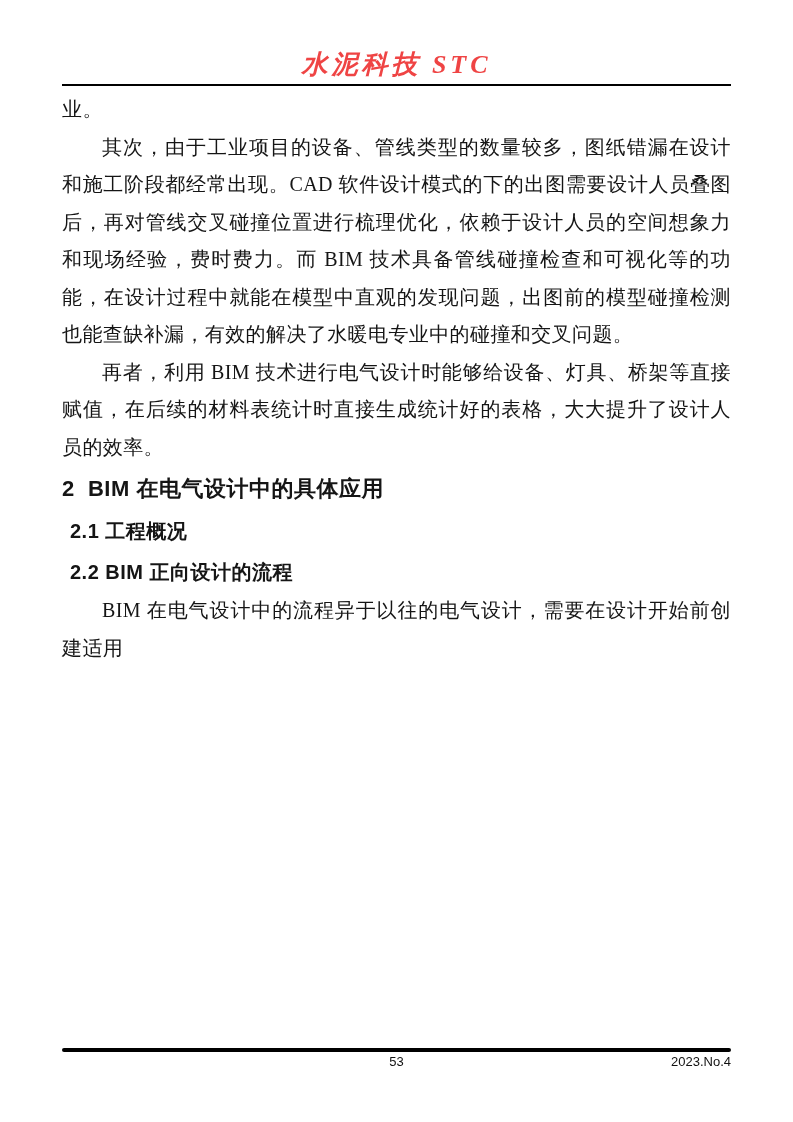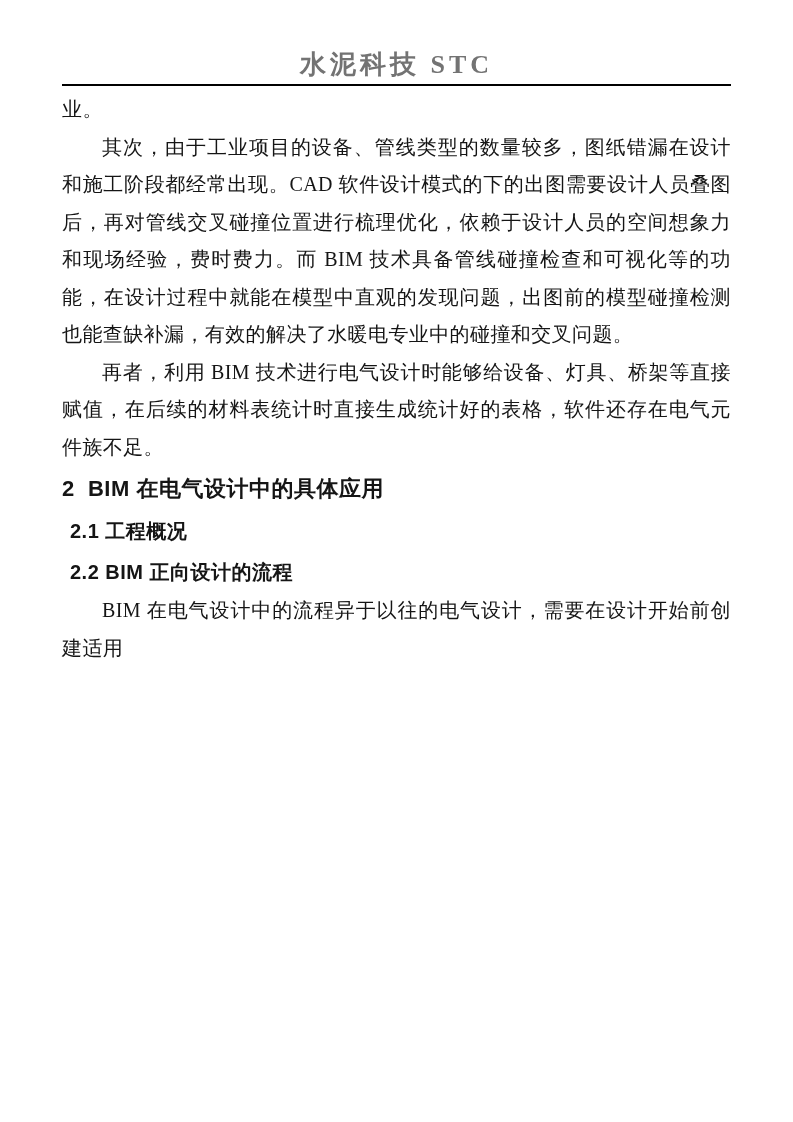--- a/index.html
+++ b/index.html
@@ -21,23 +21,24 @@
   .header {
     margin: 0 62px;
     padding-top: 46px;
     text-align: center;
     border-bottom: 2px solid #000;
   }
   .journal-title {
     display: inline-block;
     font-size: 26px;
     line-height: 38px;
+    font-style: italic;
     font-weight: bold;
     letter-spacing: 4px;
-    color: #737373;
+    color: #ef4444;
   }
   
   .content {
     margin: 0 62px;
     padding-top: 5px;
     font-size: 20px;
     line-height: 37.5px;
     text-align: justify;
     letter-spacing: 0.4px;
   }
@@ -106,21 +107,28 @@
 
 <div class="page">
 
   <div class="header">
     <span class="journal-title">水泥科技 STC</span>
   </div>
 
   <div class="content">
     <p class="cont-line">业。</p>
     <p class="para">其次，由于工业项目的设备、管线类型的数量较多，图纸错漏在设计和施工阶段都经常出现。CAD 软件设计模式的下的出图需要设计人员叠图后，再对管线交叉碰撞位置进行梳理优化，依赖于设计人员的空间想象力和现场经验，费时费力。而 BIM 技术具备管线碰撞检查和可视化等的功能，在设计过程中就能在模型中直观的发现问题，出图前的模型碰撞检测也能查缺补漏，有效的解决了水暖电专业中的碰撞和交叉问题。</p>
-    <p class="para">再者，利用 BIM 技术进行电气设计时能够给设备、灯具、桥架等直接赋值，在后续的材料表统计时直接生成统计好的表格，软件还存在电气元件族不足。</p>
+    <p class="para">再者，利用 BIM 技术进行电气设计时能够给设备、灯具、桥架等直接赋值，在后续的材料表统计时直接生成统计好的表格，大大提升了设计人员的效率。</p>
     <h2 class="h1">2  BIM 在电气设计中的具体应用</h2>
     <h3 class="h2">2.1 工程概况</h3>
     <h3 class="h2">2.2 BIM 正向设计的流程</h3>
     <p class="para">BIM 在电气设计中的流程异于以往的电气设计，需要在设计开始前创建适用</p>
   </div>
 
+  <div class="footer">
+    <div class="footer-rule"></div>
+    <div class="footer-row">
+      <span class="page-number">53</span>
+      <span class="issue-label">2023.No.4</span>
+    </div>
+  </div>
 
 </div>
 
 </body></html>

